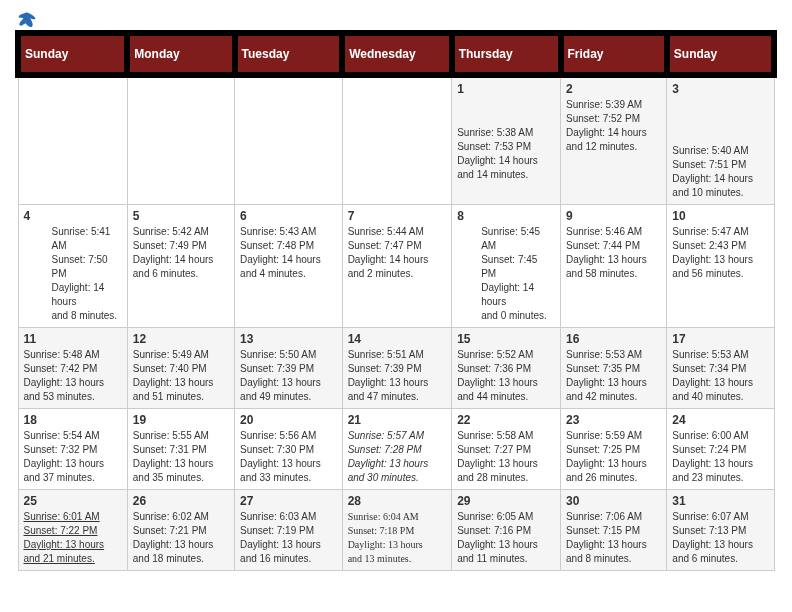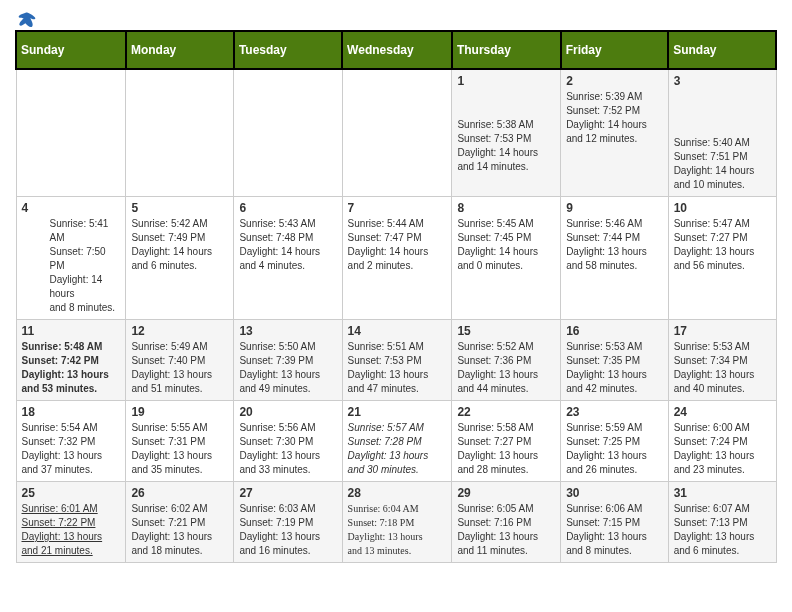--- a/index.html
+++ b/index.html
@@ -55,27 +55,27 @@
     .subtitle {
       font-size: 14px;
       color: #555;
     }
     .calendar {
       width: 100%;
       border-collapse: collapse;
       font-size: 10.5px;
     }
     .calendar thead th {
-      background-color: #4d7c0f;
+      background-color: #7f1d1d;
       color: white;
       padding: 11px 4px;
       text-align: left;
       font-size: 12px;
       font-weight: bold;
-      border: 2px solid #000000;
+      border: 6px solid #000000;
     }
     .calendar tbody td {
       vertical-align: top;
       padding: 4px 5px;
       border: 1px solid #ccc;
       width: 113px;
       min-height: 80px;
       font-size: 10px;
       color: #333;
       background: #fff;
@@ -184,44 +184,44 @@
           </td>
           <td>
             <div class="day-number">7</div>
             <div class="day-info" style="white-space: pre-wrap;">Sunrise: 5:44 AM
 Sunset: 7:47 PM
 Daylight: 14 hours
 and 2 minutes.</div>
           </td>
           <td>
             <div class="day-number">8</div>
-            <div class="day-info" style="white-space: pre-wrap;">Sunrise: 5:45 AM
+            <div class="day-info" style="white-space: pre-wrap; margin-left: 24px;">Sunrise: 5:45 AM
 Sunset: 7:45 PM
 Daylight: 14 hours
 and 0 minutes.</div>
           </td>
           <td>
             <div class="day-number">9</div>
             <div class="day-info" style="white-space: pre-wrap;">Sunrise: 5:46 AM
 Sunset: 7:44 PM
 Daylight: 13 hours
 and 58 minutes.</div>
           </td>
           <td>
             <div class="day-number">10</div>
             <div class="day-info" style="white-space: pre-wrap;">Sunrise: 5:47 AM
-Sunset: 7:27 PM
+Sunset: 2:43 PM
 Daylight: 13 hours
 and 56 minutes.</div>
           </td>
         </tr>
         <tr>
           <td>
             <div class="day-number">11</div>
-            <div class="day-info" style="white-space: pre-wrap; font-weight: bold;">Sunrise: 5:48 AM
+            <div class="day-info" style="white-space: pre-wrap;">Sunrise: 5:48 AM
 Sunset: 7:42 PM
 Daylight: 13 hours
 and 53 minutes.</div>
           </td>
           <td>
             <div class="day-number">12</div>
             <div class="day-info" style="white-space: pre-wrap;">Sunrise: 5:49 AM
 Sunset: 7:40 PM
 Daylight: 13 hours
 and 51 minutes.</div>
@@ -229,21 +229,21 @@
           <td>
             <div class="day-number">13</div>
             <div class="day-info" style="white-space: pre-wrap;">Sunrise: 5:50 AM
 Sunset: 7:39 PM
 Daylight: 13 hours
 and 49 minutes.</div>
           </td>
           <td>
             <div class="day-number">14</div>
             <div class="day-info" style="white-space: pre-wrap;">Sunrise: 5:51 AM
-Sunset: 7:53 PM
+Sunset: 7:39 PM
 Daylight: 13 hours
 and 47 minutes.</div>
           </td>
           <td>
             <div class="day-number">15</div>
             <div class="day-info" style="white-space: pre-wrap;">Sunrise: 5:52 AM
 Sunset: 7:36 PM
 Daylight: 13 hours
 and 44 minutes.</div>
           </td>
@@ -344,21 +344,21 @@
           </td>
           <td>
             <div class="day-number">29</div>
             <div class="day-info" style="white-space: pre-wrap;">Sunrise: 6:05 AM
 Sunset: 7:16 PM
 Daylight: 13 hours
 and 11 minutes.</div>
           </td>
           <td>
             <div class="day-number">30</div>
-            <div class="day-info" style="white-space: pre-wrap;">Sunrise: 6:06 AM
+            <div class="day-info" style="white-space: pre-wrap;">Sunrise: 7:06 AM
 Sunset: 7:15 PM
 Daylight: 13 hours
 and 8 minutes.</div>
           </td>
           <td>
             <div class="day-number">31</div>
             <div class="day-info" style="white-space: pre-wrap;">Sunrise: 6:07 AM
 Sunset: 7:13 PM
 Daylight: 13 hours
 and 6 minutes.</div>

